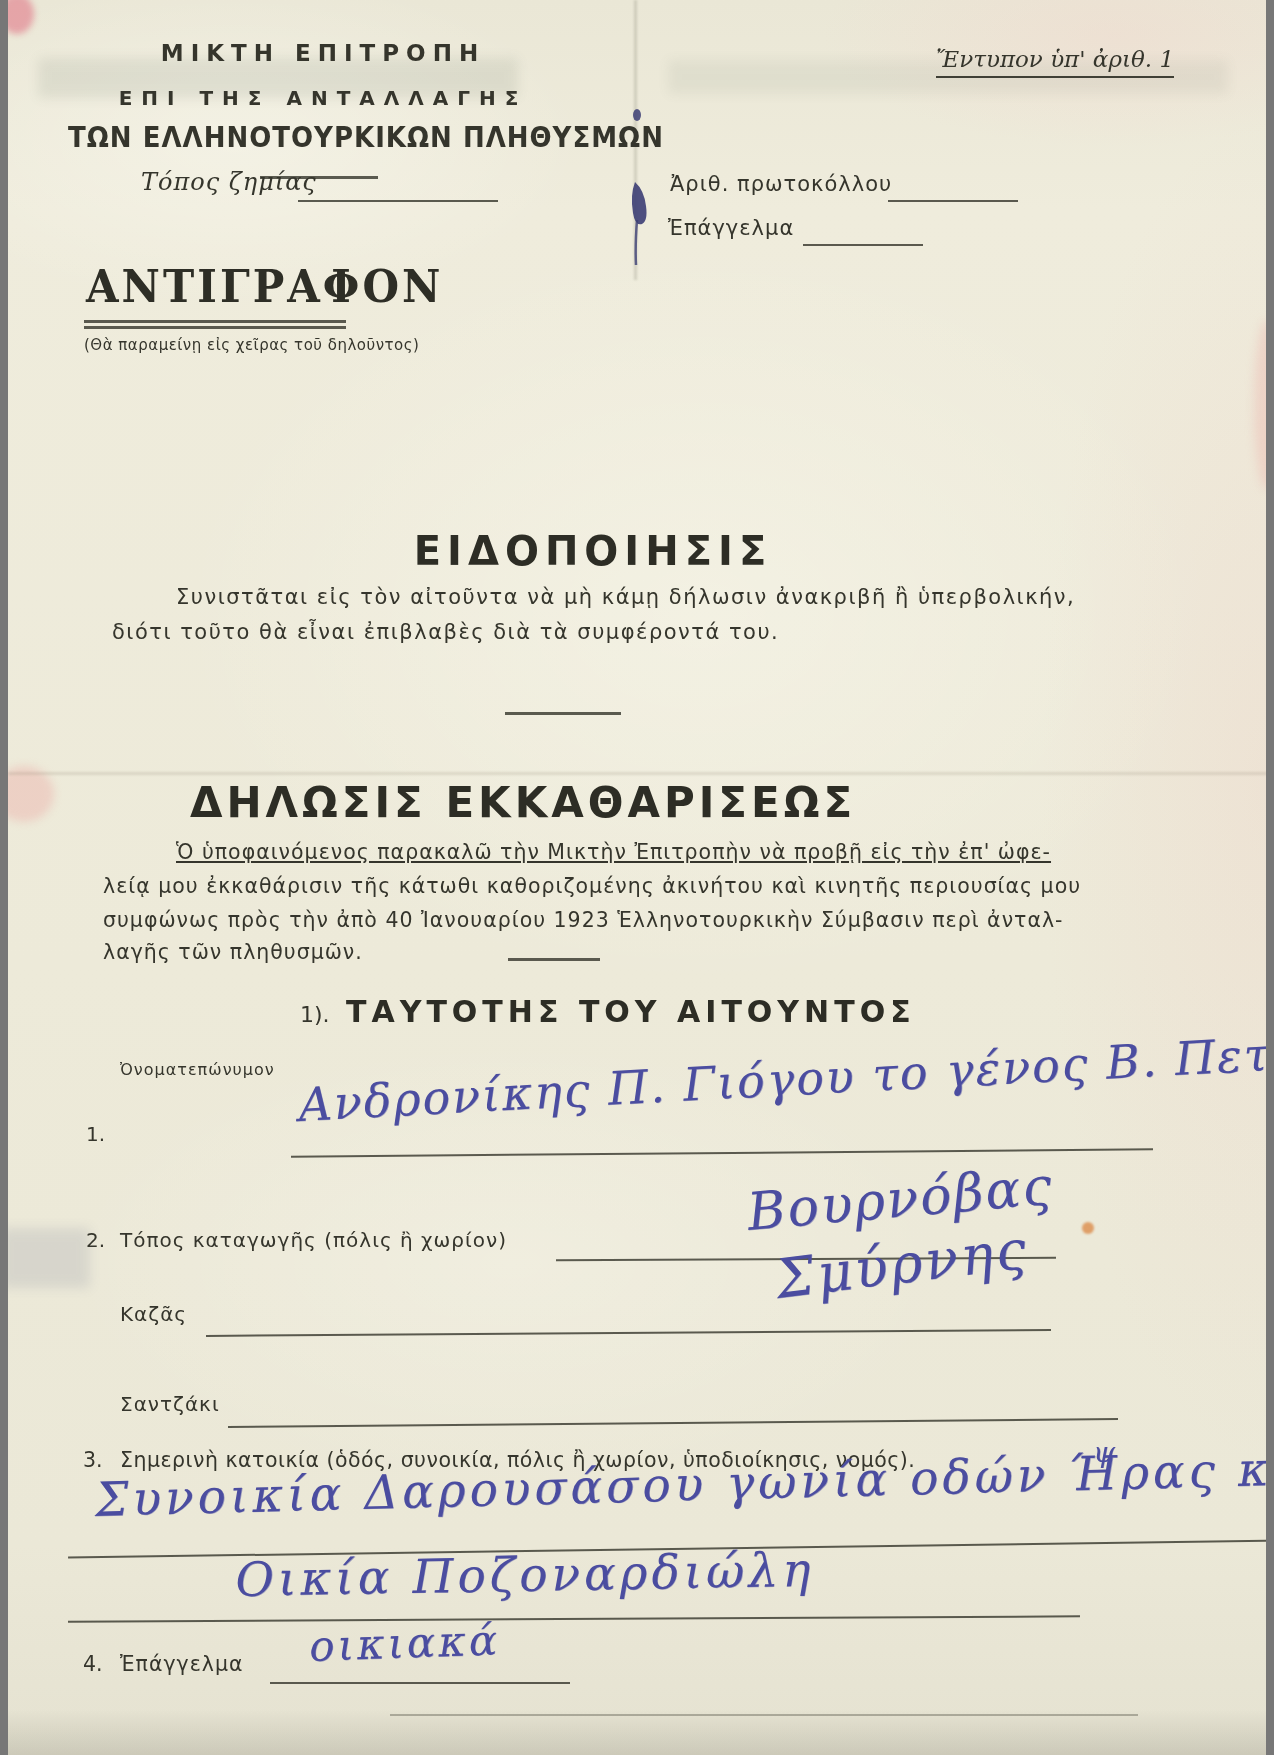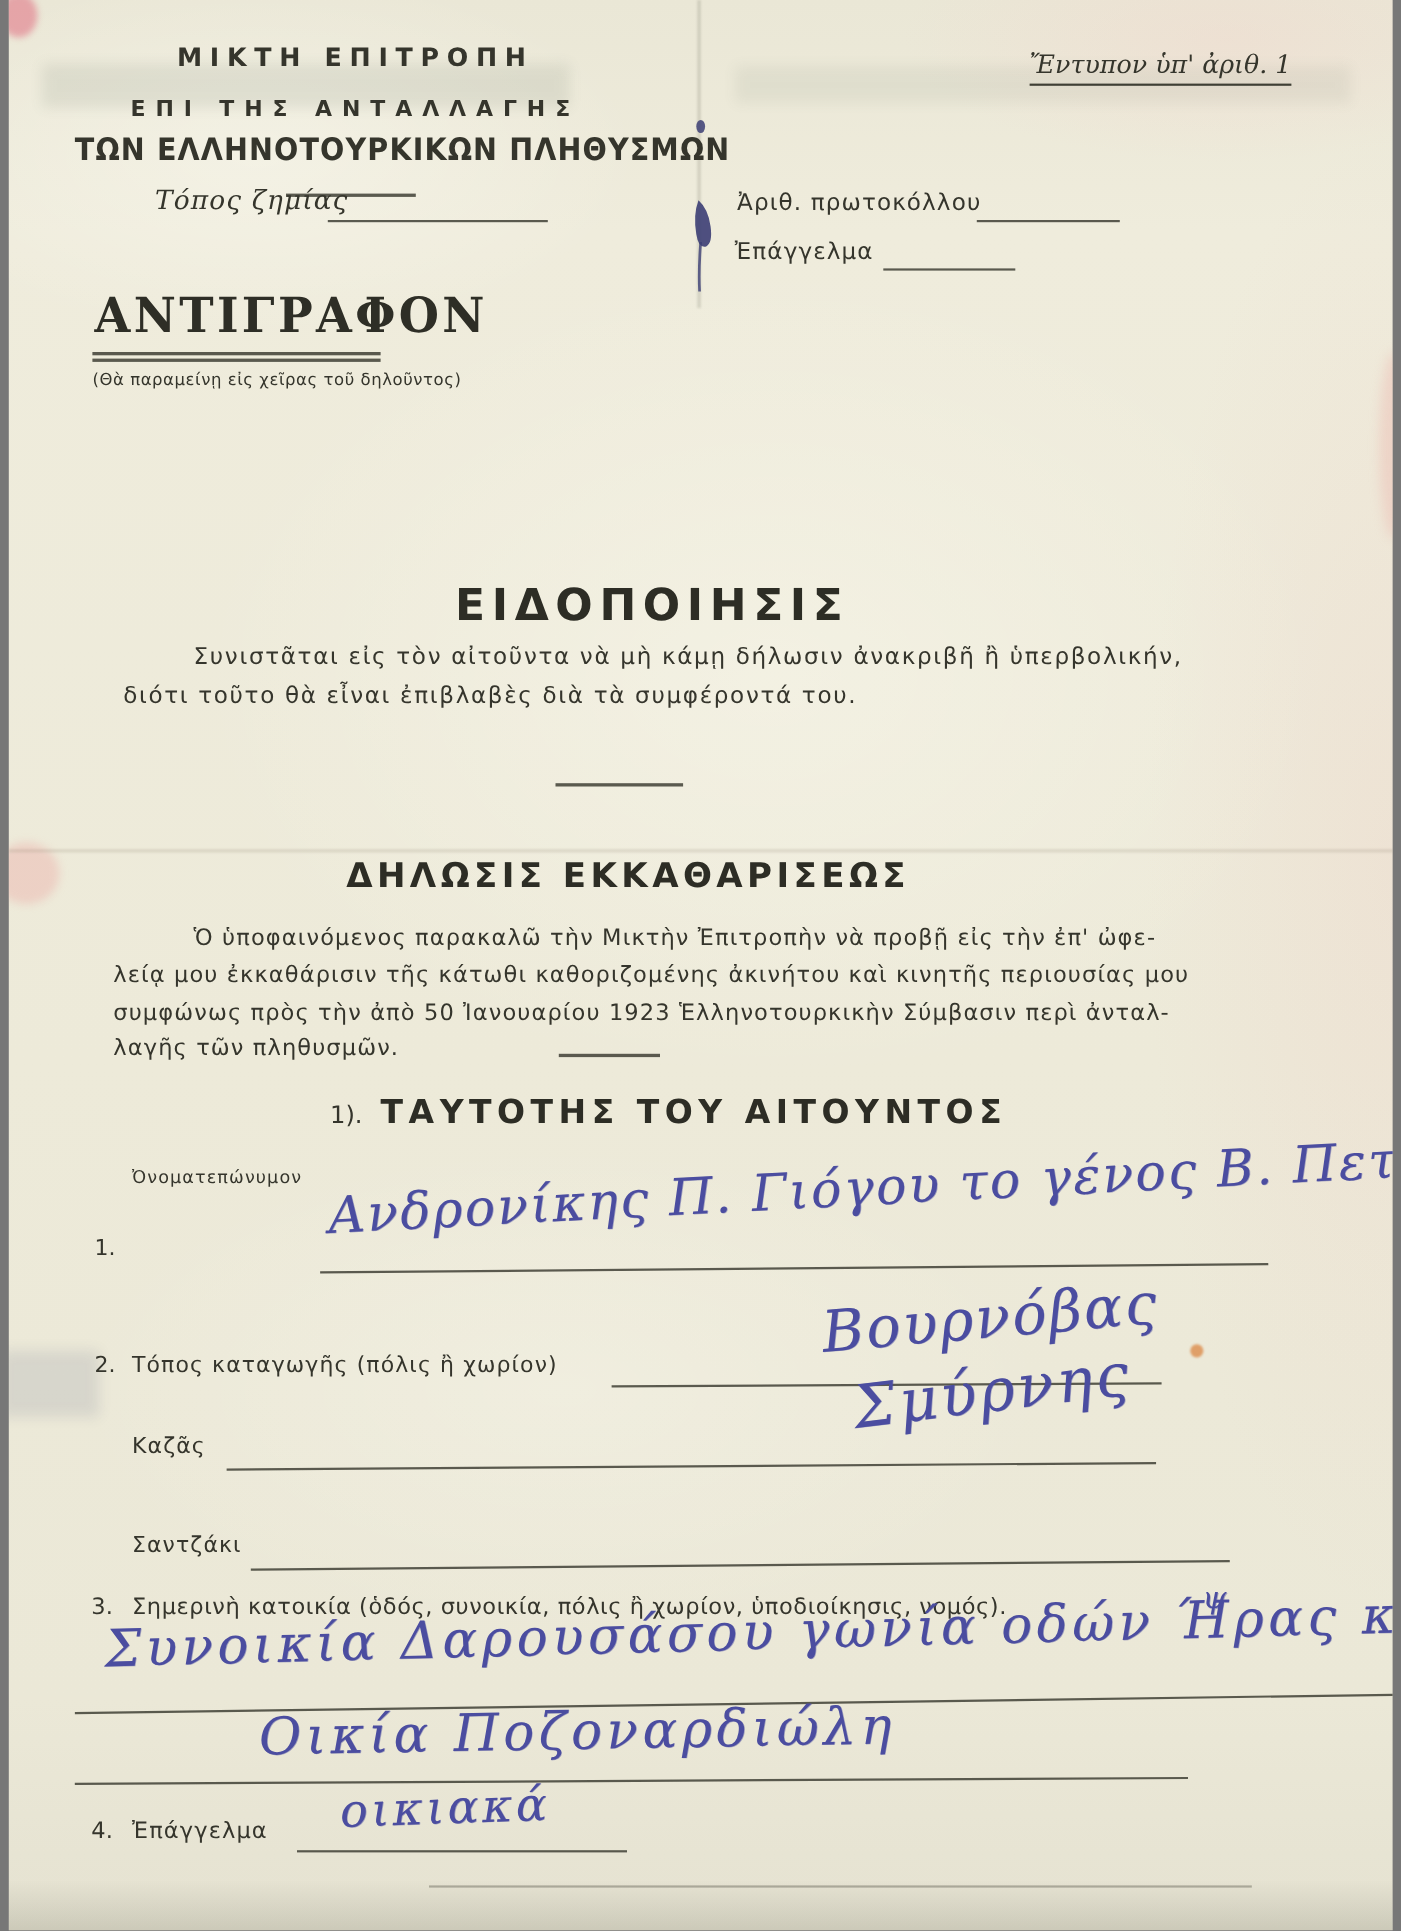--- a/index.html
+++ b/index.html
@@ -77,24 +77,24 @@
   <div class="ln" style="left:76px;top:320px;width:262px;height:3px;"></div>
   <div class="ln" style="left:76px;top:326px;width:262px;height:3px;"></div>
   <div class="t" style="left:76px;top:336px;font-size:15px;letter-spacing:0.5px;">(Θὰ παραμείνῃ εἰς χεῖρας τοῦ δηλοῦντος)</div>
 
   <div class="t ctr b" style="left:0;top:528px;width:1170px;font-size:40px;letter-spacing:6px;color:#2d2d25;">ΕΙΔΟΠΟΙΗΣΙΣ</div>
   <div class="t" style="left:168px;top:585px;font-size:21px;letter-spacing:1.5px;">Συνιστᾶται εἰς τὸν αἰτοῦντα νὰ μὴ κάμῃ δήλωσιν ἀνακριβῆ ἢ ὑπερβολικήν,</div>
   <div class="t" style="left:104px;top:620px;font-size:21px;letter-spacing:1.5px;">διότι τοῦτο θὰ εἶναι ἐπιβλαβὲς διὰ τὰ συμφέροντά του.</div>
 
   <div class="ln" style="left:497px;top:712px;width:116px;height:3px;"></div>
 
-  <div class="t ctr b" style="left:0;top:778px;width:1030px;font-size:31px;letter-spacing:4px;color:#2d2d25;padding-left:48px;">ΔΗΛΩΣΙΣ ΕΚΚΑΘΑΡΙΣΕΩΣ</div>
-  <div class="t" style="left:168px;top:840px;font-size:20.5px;letter-spacing:1px;">Ὁ ὑποφαινόμενος παρακαλῶ τὴν Μικτὴν Ἐπιτροπὴν νὰ προβῇ εἰς τὴν ἐπ' ὠφε-</div>
+  <div class="t ctr b" style="left:0;top:778px;width:1030px;font-size:42px;letter-spacing:4px;color:#2d2d25;">ΔΗΛΩΣΙΣ ΕΚΚΑΘΑΡΙΣΕΩΣ</div>
+  <div class="t" style="left:168px;top:840px;font-size:20.5px;letter-spacing:1px;text-decoration:underline;">Ὁ ὑποφαινόμενος παρακαλῶ τὴν Μικτὴν Ἐπιτροπὴν νὰ προβῇ εἰς τὴν ἐπ' ὠφε-</div>
   <div class="t" style="left:95px;top:874px;font-size:20.5px;letter-spacing:1px;">λείᾳ μου ἐκκαθάρισιν τῆς κάτωθι καθοριζομένης ἀκινήτου καὶ κινητῆς περιουσίας μου</div>
-  <div class="t" style="left:95px;top:908px;font-size:20.5px;letter-spacing:1px;">συμφώνως πρὸς τὴν ἀπὸ 50 Ἰανουαρίου 1923 Ἑλληνοτουρκικὴν Σύμβασιν περὶ ἀνταλ-</div>
+  <div class="t" style="left:95px;top:908px;font-size:20.5px;letter-spacing:1px;">συμφώνως πρὸς τὴν ἀπὸ 40 Ἰανουαρίου 1923 Ἑλληνοτουρκικὴν Σύμβασιν περὶ ἀνταλ-</div>
   <div class="t" style="left:95px;top:940px;font-size:20.5px;letter-spacing:1px;">λαγῆς τῶν πληθυσμῶν.</div>
 
   <div class="ln" style="left:500px;top:958px;width:92px;height:3px;"></div>
 
   <div class="t" style="left:292px;top:1002px;font-size:22px;">1).</div>
   <div class="t b" style="left:338px;top:994px;font-size:30px;letter-spacing:5px;color:#2d2d25;">ΤΑΥΤΟΤΗΣ ΤΟΥ ΑΙΤΟΥΝΤΟΣ</div>
 
   <div class="t" style="left:78px;top:1122px;font-size:20px;">1.</div>
   <div class="t" style="left:112px;top:1060px;font-size:16px;letter-spacing:1px;">Ὀνοματεπώνυμον</div>
   <div class="ln" style="left:283px;top:1152px;width:862px;transform:rotate(-0.5deg);"></div>

